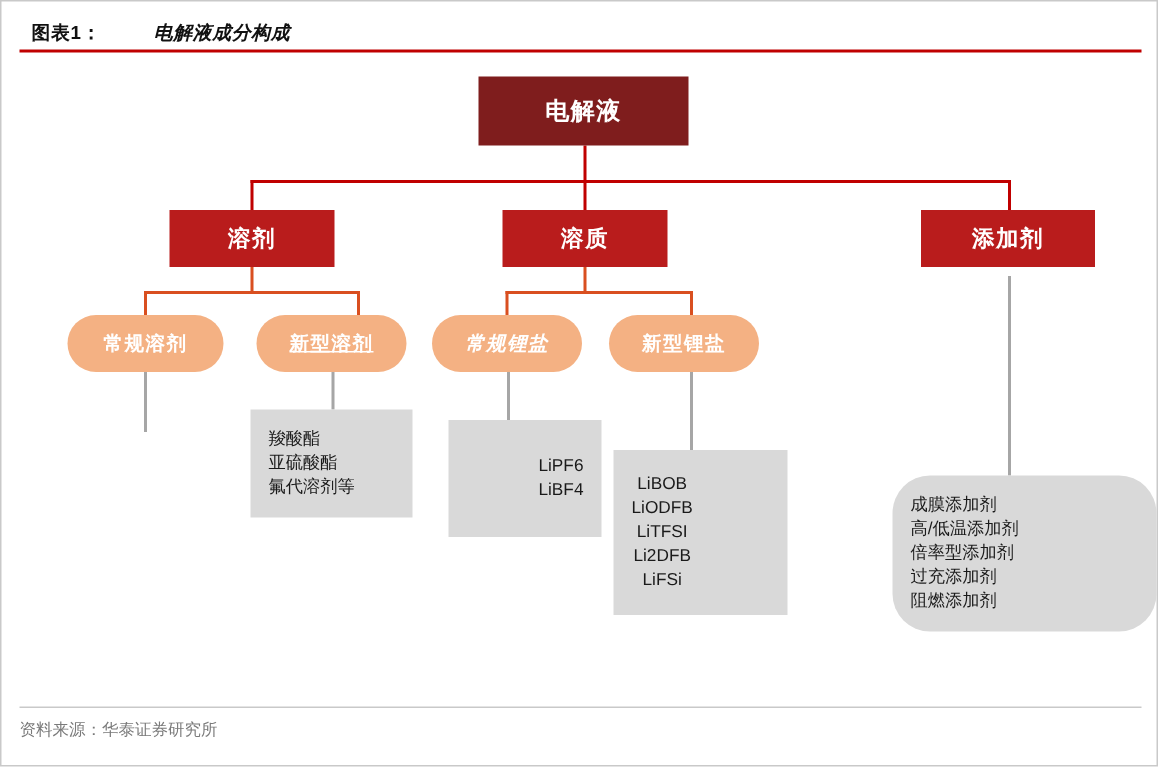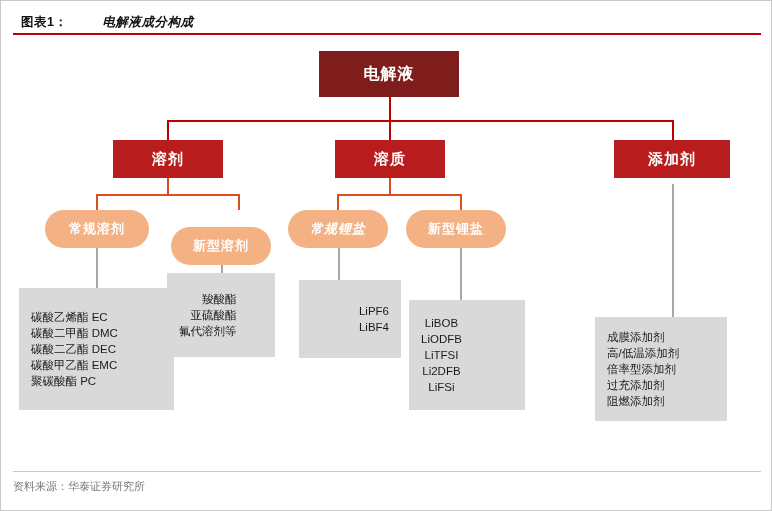--- a/index.html
+++ b/index.html
@@ -156,54 +156,47 @@
   <div class="node node-l2" style="left:334px; top:139px; width:110px; height:38px;">
     <span>溶质</span>
   </div>
   <div class="node node-l2" style="left:613px; top:139px; width:116px; height:38px;">
     <span>添加剂</span>
   </div>
 
   <div class="node node-l3" style="left:44px; top:209px; width:104px; height:38px;">
     <span>常规溶剂</span>
   </div>
-  <div class="node node-l3" style="left:170px; top:226px; width:100px; height:38px;">
+  <div class="node node-l3" style="left:170px; top:209px; width:100px; height:38px;text-decoration:underline;">
     <span>新型溶剂</span>
   </div>
   <div class="node node-l3" style="left:287px; top:209px; width:100px; height:38px;font-style:italic;">
     <span>常规锂盐</span>
   </div>
   <div class="node node-l3" style="left:405px; top:209px; width:100px; height:38px;">
     <span>新型锂盐</span>
   </div>
 
-  <div class="leaf" style="left:18px; top:287px; width:155px; height:122px;">
-    <span>碳酸乙烯酯 EC
-碳酸二甲酯 DMC
-碳酸二乙酯 DEC
-碳酸甲乙酯 EMC
-聚碳酸酯    PC</span>
-  </div>
-  <div class="leaf" style="left:166px; top:272px; width:108px; height:84px;text-align:right;">
+  <div class="leaf" style="left:166px; top:272px; width:108px; height:72px;">
     <span>羧酸酯
 亚硫酸酯
 氟代溶剂等</span>
   </div>
   <div class="leaf" style="left:298px; top:279px; width:102px; height:78px;justify-content:flex-end;">
     <span>LiPF6
 LiBF4</span>
   </div>
   <div class="leaf" style="left:408px; top:299px; width:116px; height:110px;text-align:center;">
     <span>LiBOB
 LiODFB
 LiTFSI
 Li2DFB
 LiFSi</span>
   </div>
-  <div class="leaf" style="left:594px; top:316px; width:132px; height:104px;">
+  <div class="leaf" style="left:594px; top:316px; width:176px; height:104px;border-radius:25px;">
     <span>成膜添加剂
 高/低温添加剂
 倍率型添加剂
 过充添加剂
 阻燃添加剂</span>
   </div>
 
   <div class="footer-rule"></div>
   <div class="footer-text">资料来源：华泰证券研究所</div>
 

